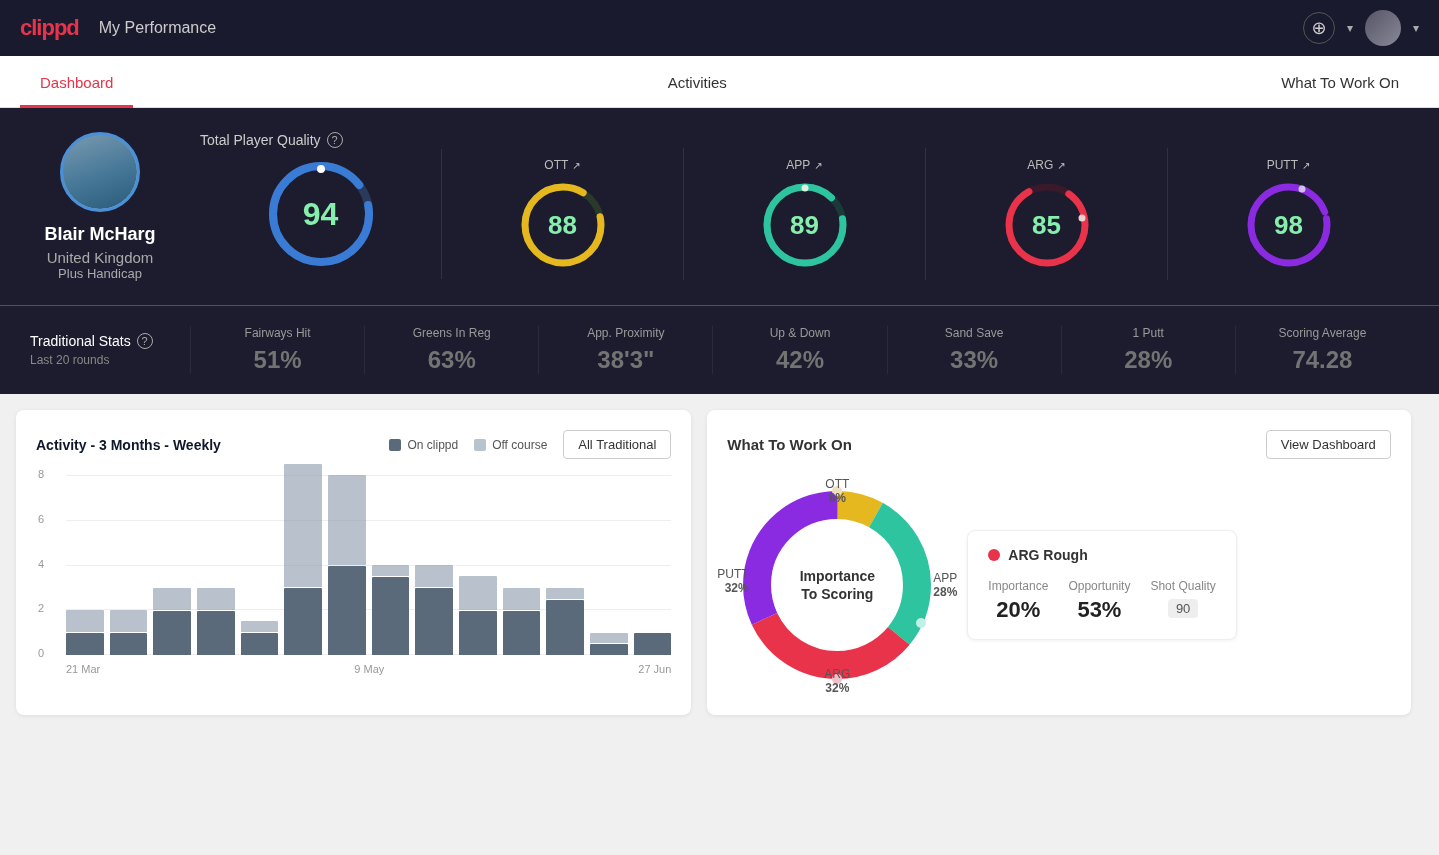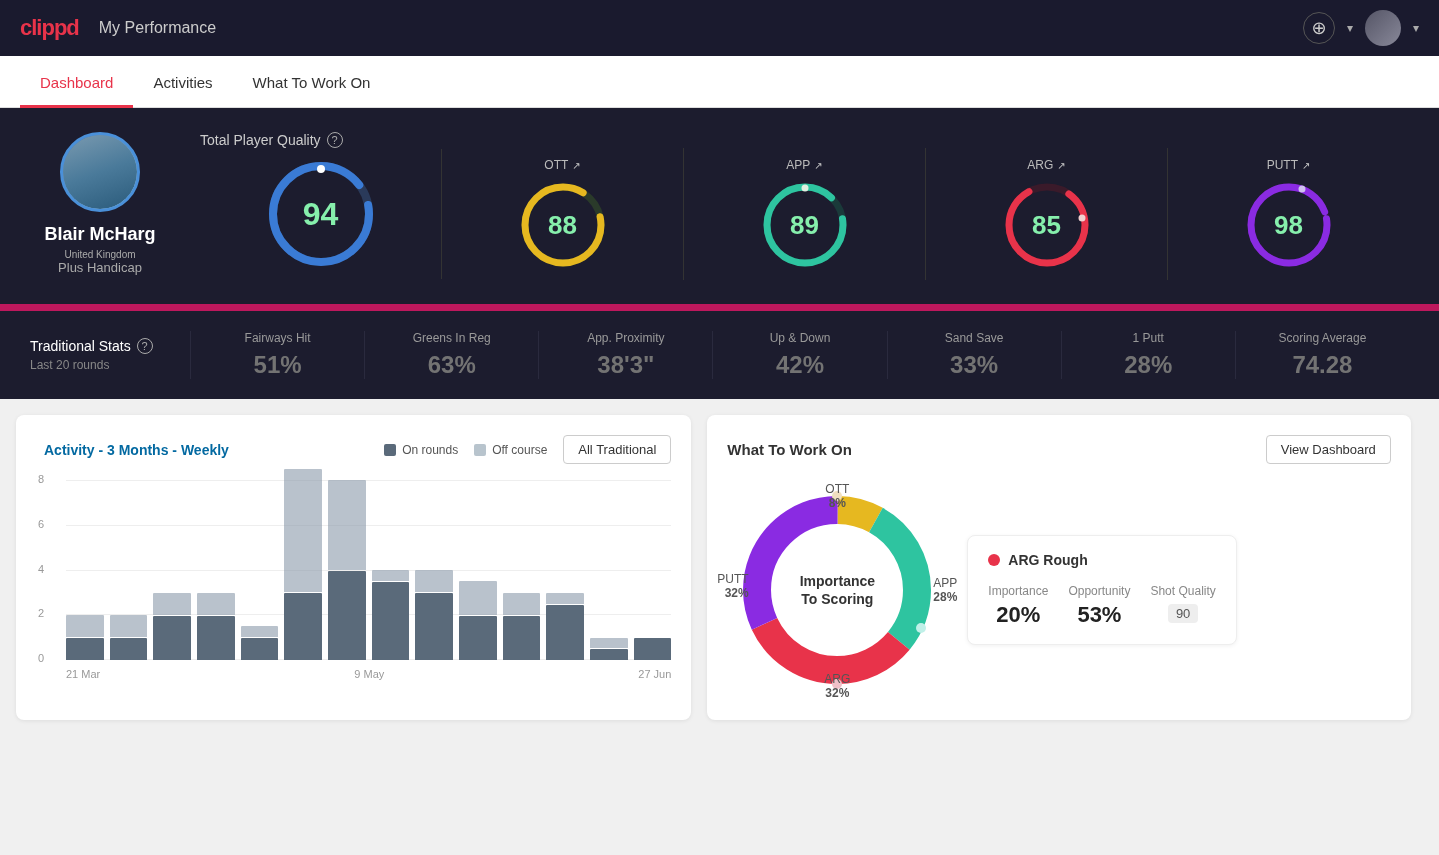--- a/index.html
+++ b/index.html
@@ -24,20 +24,21 @@
       display: flex; align-items: center; justify-content: center;
     }
     .avatar-placeholder { width: 36px; height: 36px; border-radius: 50%; background: linear-gradient(135deg, #556, #889); }
 
     
     .nav-tabs {
       background: #fff;
       display: flex;
       border-bottom: 1px solid #ddd;
       padding: 0 20px;
+      justify-content: space-between;
     }
     .nav-tab {
       padding: 18px 20px 14px;
       font-size: 15px;
       color: #333;
       cursor: pointer;
       border-bottom: 3px solid transparent;
       margin-bottom: -1px;
     }
     .nav-tab.active { color: #e8334a; border-bottom-color: #e8334a; font-weight: 500; }
@@ -59,21 +60,21 @@
       border: 3px solid #4a90d9;
       overflow: hidden; margin-bottom: 12px;
       background: linear-gradient(135deg, #5a7a9a, #8abadb);
       display: flex; align-items: center; justify-content: center;
     }
     .player-avatar-img {
       width: 74px; height: 74px; border-radius: 50%;
       background: linear-gradient(160deg, #7a9ab0 0%, #4a7a9a 50%, #2a5a7a 100%);
     }
     .player-name { font-size: 18px; font-weight: bold; text-align: center; }
-    .player-country { color: #aaa; font-size: 10px; margin-top: 4px; }
+    .player-country { color: #aaa; font-size: 15px; margin-top: 4px; }
     .player-handicap { color: #aaa; font-size: 13px; }
 
     .scores-section { flex: 1; display: flex; flex-direction: column; gap: 0; }
     .tpq-label { color: #ccc; font-size: 14px; display: flex; align-items: center; gap: 6px; }
     .help-icon {
       width: 16px; height: 16px; border-radius: 50%; border: 1px solid #aaa;
       display: inline-flex; align-items: center; justify-content: center;
       font-size: 11px; color: #aaa; cursor: pointer;
     }
     .scores-row { display: flex; align-items: center; gap: 0; }
@@ -91,21 +92,21 @@
     .gauge-value {
       position: absolute; top: 50%; left: 50%; transform: translate(-50%, -50%);
       font-size: 26px; font-weight: bold; color: #86efac;
     }
     .main-gauge { width: 110px; height: 110px; }
     .main-gauge .gauge-value { font-size: 32px; }
 
     
     .stats-bar {
       background: #1c1c2e;
-      border-top: 7px solid #be185d;
+      border-top: 1px solid #be185d;
       padding: 20px 30px;
       display: flex;
       align-items: center;
       gap: 0;
     }
     .trad-label { min-width: 160px; }
     .trad-label-title { font-size: 14px; color: #fff; display: flex; align-items: center; gap: 6px; }
     .trad-label-sub { font-size: 12px; color: #888; margin-top: 4px; }
     .stat-item { flex: 1; text-align: center; border-left: 1px solid #2a2a3e; padding: 0 10px; }
     .stat-item-label { font-size: 12px; color: #999; margin-bottom: 6px; }
@@ -126,21 +127,21 @@
       box-shadow: 0 1px 4px rgba(0,0,0,0.08);
     }
     .panel-left { flex: 0 0 48%; }
     .panel-right { flex: 0 0 50%; }
 
     
     .chart-header {
       display: flex; align-items: center; justify-content: space-between;
       margin-bottom: 16px;
     }
-    .chart-title { font-size: 14px; font-weight: 600; color: #0369a1; margin-left: 8px; }
+    .chart-title { font-size: 14px; font-weight: 600; color: #0f172a; }
     .legend { display: flex; gap: 16px; align-items: center; }
     .legend-item { display: flex; align-items: center; gap: 6px; font-size: 12px; color: #555; }
     .legend-dot { width: 12px; height: 12px; border-radius: 2px; }
     .all-activities-btn {
       border: 1px solid #ccc; background: #fff; padding: 6px 14px;
       font-size: 13px; cursor: pointer; border-radius: 4px; color: #333;
     }
     .chart-area { position: relative; height: 200px; margin-top: 10px; }
     .chart-grid {
       position: absolute; top: 0; left: 30px; right: 0; bottom: 20px;
@@ -358,21 +359,21 @@
 </div>
 
 <div class="bottom-panels">
 
   <div class="panel panel-left">
     <div class="chart-header">
       <span class="chart-title">Activity - 3 Months - Weekly</span>
       <div class="legend">
         <div class="legend-item">
           <div class="legend-dot" style="background:#5a6a7a;"></div>
-          <span>On rounds</span>
+          <span>On clippd</span>
         </div>
         <div class="legend-item">
           <div class="legend-dot" style="background:#9aabb8;opacity:0.7;"></div>
           <span>Off course</span>
         </div>
         <button class="all-activities-btn">All Traditional</button>
       </div>
     </div>
     <div class="chart-area">
       <div class="chart-grid">

